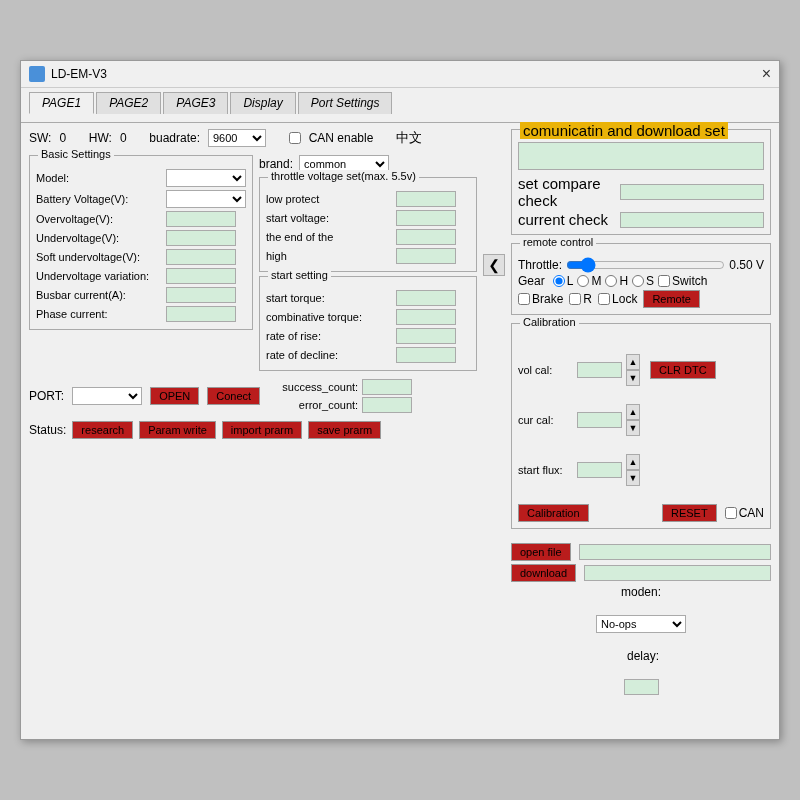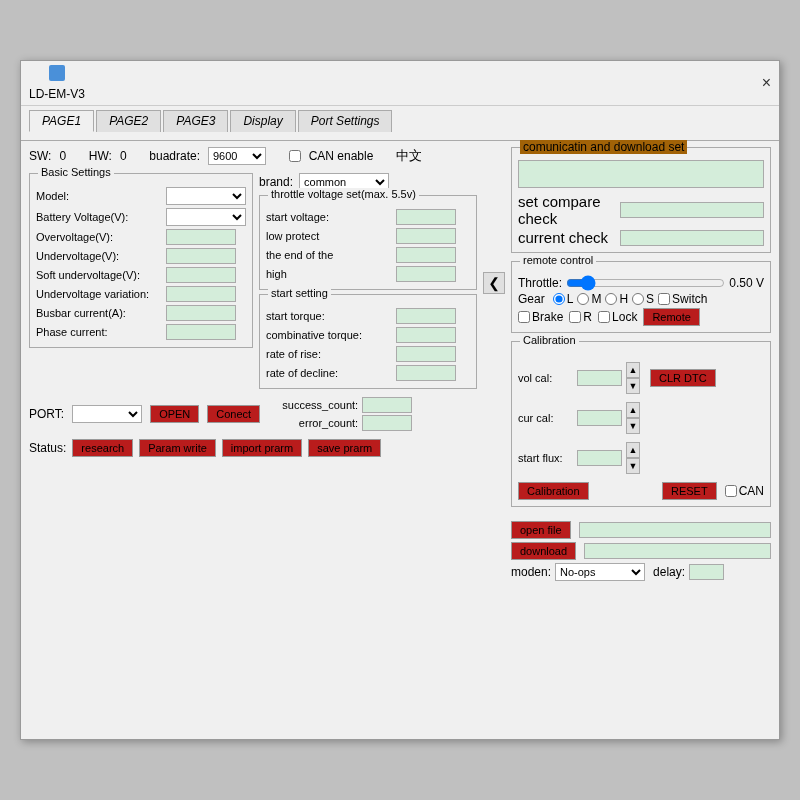--- a/index.html
+++ b/index.html
@@ -1,59 +1,59 @@
 <!DOCTYPE html>
 <html><head>
   <meta charset="utf-8">
   <style>
     * { box-sizing: border-box; margin: 0; padding: 0; font-family: Arial, sans-serif; font-size: 12px; }
     body { background: #c0c0c0; display: flex; justify-content: center; align-items: center; height: 800px; }
     .window { background: #f0f0f0; border: 1px solid #999; width: 760px; height: 680px; position: relative; box-shadow: 2px 2px 8px rgba(0,0,0,0.3); }
     .title-bar { background: #f0f0f0; padding: 4px 8px; display: flex; align-items: center; justify-content: space-between; border-bottom: 1px solid #ccc; }
-    .title-bar-left { display: flex; align-items: center; gap: 6px; flex-direction: column; }
+    .title-bar-left { display: flex; align-items: center; gap: 6px; }
     .title-icon { width: 16px; height: 16px; background: #4a90d9; border-radius: 2px; display: inline-block; }
     .close-btn { background: none; border: none; font-size: 16px; cursor: pointer; color: #333; }
     .tabs { display: flex; padding: 4px 8px 8px; border-bottom: 1px solid #aaa; font-style: italic; }
     .tab { padding: 3px 12px; border: 1px solid #aaa; border-bottom: none; background: #e0e0e0; cursor: pointer; margin-right: 2px; font-size: 12px; }
     .tab.active { background: #f0f0f0; border-bottom: 1px solid #f0f0f0; }
     .content { padding: 6px 8px; display: flex; gap: 6px; height: calc(100% - 60px); }
     .left-panel { flex: 1; display: flex; flex-direction: column; gap: 4px; }
     .right-panel { width: 260px; display: flex; flex-direction: column; gap: 4px; }
     .top-bar { display: flex; align-items: center; gap: 8px; margin-bottom: 4px; }
     .group-box { border: 1px solid #aaa; padding: 4px 6px; position: relative; margin-bottom: 4px; }
     .group-title { position: absolute; top: -8px; left: 8px; background: #f0f0f0; padding: 0 3px; font-size: 11px; }
     .form-row { display: flex; align-items: center; margin: 3px 0; }
     .form-label { width: 130px; font-size: 11px; }
     .form-input { width: 70px; height: 16px; background: #d4edda; border: 1px solid #aaa; font-size: 11px; padding: 0 2px; }
     .form-select { height: 18px; background: white; border: 1px solid #aaa; font-size: 11px; }
     .small-input { width: 60px; height: 16px; background: #d4edda; border: 1px solid #aaa; font-size: 11px; padding: 0 2px; }
     .btn { background: #b91c1c; border: 1px solid #999; padding: 2px 8px; cursor: pointer; font-size: 11px; }
     .port-row { display: flex; align-items: center; gap: 4px; }
     .comm-group { border: 1px solid #aaa; padding: 4px 6px; position: relative; margin-bottom: 4px; }
-    .comm-title { position: absolute; top: -8px; left: 8px; background: #a16207; padding: 0 3px; font-size: 12px; }
+    .comm-title { position: absolute; top: -8px; left: 8px; background: #eab308; padding: 0 3px; font-size: 15px; }
     .comm-textarea { width: 100%; height: 28px; background: #d4edda; border: 1px solid #aaa; font-size: 11px; resize: none; }
     .comm-row { display: flex; align-items: center; margin: 2px 0; }
     .comm-label { width: 110px; font-size: 15px; }
     .comm-input { flex: 1; height: 16px; background: #d4edda; border: 1px solid #aaa; font-size: 11px; }
     .remote-group { border: 1px solid #aaa; padding: 4px 6px; position: relative; margin-bottom: 4px; }
     .remote-title { position: absolute; top: -8px; left: 8px; background: #f0f0f0; padding: 0 3px; font-size: 11px; }
     .throttle-row { display: flex; align-items: center; gap: 4px; margin: 2px 0; }
     .throttle-slider { flex: 1; height: 14px; }
     .radio-label { display: flex; align-items: center; gap: 2px; font-size: 11px; }
     .brake-row { display: flex; align-items: center; gap: 6px; margin: 2px 0; }
     .calib-group { border: 1px solid #aaa; padding: 4px 6px; position: relative; margin-bottom: 4px; }
     .calib-title { position: absolute; top: -8px; left: 8px; background: #f0f0f0; padding: 0 3px; font-size: 11px; }
-    .calib-row { display: flex; align-items: center; margin: 8px 0; gap: 4px; }
+    .calib-row { display: flex; align-items: center; margin: 18px 0; gap: 4px; }
     .calib-label { width: 55px; font-size: 11px; }
     .calib-input { width: 45px; height: 16px; background: #d4edda; border: 1px solid #aaa; font-size: 11px; }
     .spin-btn { width: 14px; height: 16px; background: #e0e0e0; border: 1px solid #aaa; font-size: 9px; cursor: pointer; display: inline-flex; align-items: center; justify-content: center; }
     .spin-group { display: flex; flex-direction: column; }
     .action-row { display: flex; align-items: center; gap: 4px; margin: 2px 0; }
     .file-input { flex: 1; height: 16px; background: #d4edda; border: 1px solid #aaa; font-size: 11px; }
-    .moden-row { display: flex; align-items: center; gap: 4px; margin: 2px 0; }
+    .moden-row { display: flex; align-items: center; gap: 16px; margin: 2px 0; flex-direction: column; }
     .chevron-btn { background: #e0e0e0; border: 1px solid #aaa; cursor: pointer; padding: 2px 4px; font-size: 14px; align-self: center; }
     .two-col { display: flex; gap: 6px; }
     .col-left { flex: 1; }
     .col-right { flex: 1; }
     .success-row { display: flex; flex-direction: column; gap: 2px; }
     .count-row { display: flex; align-items: center; gap: 4px; }
     .count-label { font-size: 11px; width: 90px; text-align: right; }
     .count-input { width: 50px; height: 16px; background: #d4edda; border: 1px solid #aaa; font-size: 11px; }
     input[type=checkbox] { width: 12px; height: 12px; }
     input[type=radio] { width: 12px; height: 12px; }
@@ -148,25 +148,25 @@
           <div style="display:flex;align-items:center;gap:6px;margin-bottom:4px;">
             <span>brand:</span>
             <select class="form-select" style="width:90px;">
               <option>common</option>
             </select>
           </div>
 
           <div class="group-box" style="padding-top:10px;">
             <span class="group-title">throttle voltage set(max. 5.5v)</span>
             <div class="form-row">
+              <span class="form-label">low protect</span>
+              <input class="small-input" style="">
+            </div>
+            <div class="form-row">
               <span class="form-label">start voltage:</span>
-              <input class="small-input" style="">
-            </div>
-            <div class="form-row">
-              <span class="form-label">low protect</span>
               <input class="small-input" style="">
             </div>
             <div class="form-row">
               <span class="form-label">the end of the</span>
               <input class="small-input" style="">
             </div>
             <div class="form-row">
               <span class="form-label">high</span>
               <input class="small-input" style="">
             </div>

